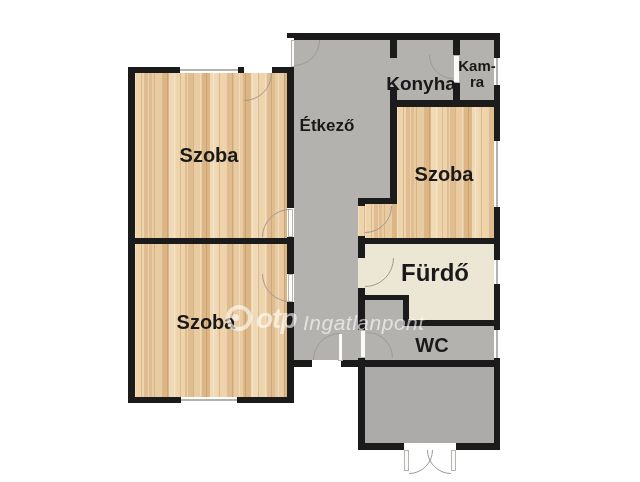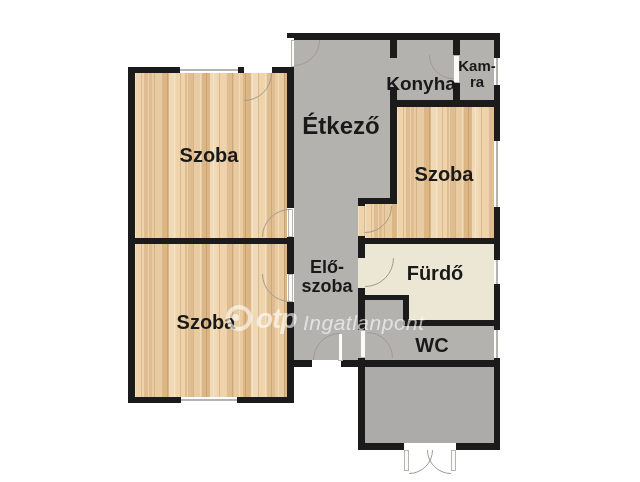--- a/index.html
+++ b/index.html
@@ -159,31 +159,27 @@
   <div class="arc arc-nw" style="left:409px;top:450px;width:24px;height:24px;">
       <i></i>
     </div>
   <div class="arc arc-ne" style="left:427px;top:450px;width:24px;height:24px;">
       <i></i>
     </div>
 
   <div class="lbl" style="left:209px;top:155px;font-size:20px;">Szoba</div>
   <div class="lbl" style="left:206px;top:322px;font-size:20px;">Szoba</div>
   <div class="lbl" style="left:444px;top:174px;font-size:20px;">Szoba</div>
-  <div class="lbl" style="left:341px;top:126px;font-size:24px;">Étkező</div>
+  <div class="lbl" style="left:327px;top:126px;font-size:17px;">Étkező</div>
   <div class="lbl" style="left:421px;top:84px;font-size:19px;">Konyha</div>
   <div class="lbl" style="left:477px;top:74px;font-size:15px;line-height:16px;">
     <div>Kam-</div>
     <div>ra</div>
   </div>
-  <div class="lbl" style="left:327px;top:277px;font-size:18px;line-height:19px;">
-    <div>Elő-</div>
-    <div>szoba</div>
-  </div>
-  <div class="lbl" style="left:435px;top:273px;font-size:20px;">Fürdő</div>
+  <div class="lbl" style="left:435px;top:273px;font-size:24px;">Fürdő</div>
   <div class="lbl" style="left:432px;top:345px;font-size:20px;">WC</div>
 
   <div class="wm-ring" style="left:226px;top:305px;"></div>
   <div class="wm-dot" style="left:232px;top:314px;"></div>
   <div class="wm" style="left:256px;top:303px;font-size:28px;font-weight:800;letter-spacing:-1px;">otp</div>
   <div class="wm" style="left:303px;top:311px;font-size:21px;font-weight:500;letter-spacing:0.5px;">Ingatlanpont</div>
 
 </div>
 
 </body></html>

